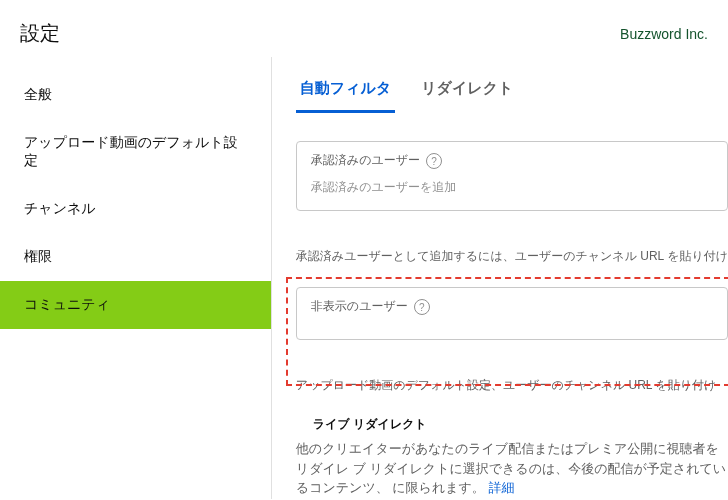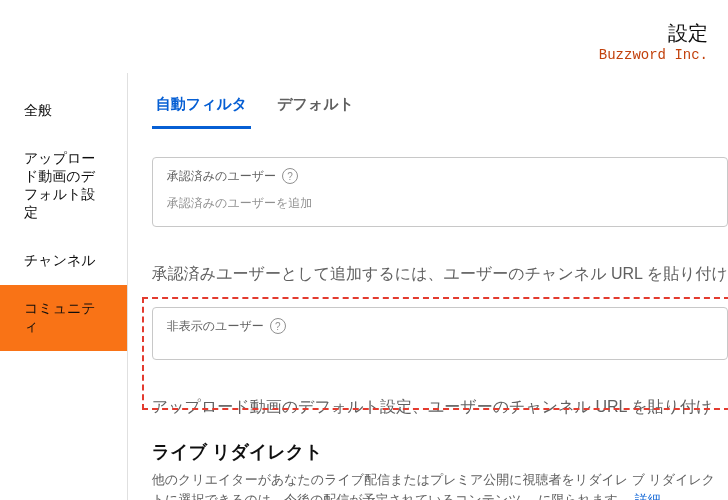--- a/index.html
+++ b/index.html
@@ -12,52 +12,50 @@
       font-size: 14px;
       color: #0f0f0f;
       width: 728px;
       height: 500px;
       overflow: hidden;
       background: #fff;
     }
     .header {
       display: flex;
       justify-content: space-between;
-      align-items: flex-end;
+      align-items: center;
       padding: 20px 20px 10px 20px;
-      flex-direction: column;
     }
     .header-title {
       font-size: 20px;
       font-weight: 500;
       color: #0d0d0d;
     }
     .brand {
       font-size: 14px;
-      color: #c2410c;
+      color: #14532d;
       font-weight: 500;
-      font-family: Liberation Mono, monospace;
     }
     .container {
       display: flex;
       height: calc(100% - 58px);
     }
     .sidebar {
       width: 278px;
       border-right: 1px solid #e0e0e0;
       padding-top: 14px;
     }
     .sidebar-item {
       padding: 15px 24px;
       font-size: 14px;
       color: #0d0d0d;
       cursor: pointer;
     }
     .sidebar-item.active {
-      background: #f97316;
+      background: #84cc16;
     }
     .content {
       flex: 1;
       padding: 14px 0 4px 24px;
       position: relative;
     }
     .tabs {
       display: flex;
       gap: 22px;
       border-bottom: 0;
@@ -76,21 +74,21 @@
       border-bottom: 3px solid #065fd4;
     }
     .field-box {
       border: 1px solid #c8c8c8;
       border-radius: 4px;
       padding: 10px 14px 14px 14px;
       margin-bottom: 8px;
     }
     .field-label-row {
       display: flex;
-      align-items: flex-start;
+      align-items: flex-end;
       gap: 6px;
       margin-bottom: 10px;
     }
     .field-label {
       font-size: 12px;
       color: #606060;
     }
     .help-icon {
       display: inline-flex;
       width: 16px;
@@ -100,43 +98,44 @@
       align-items: center;
       justify-content: center;
       font-size: 10px;
       color: #909090;
     }
     .field-placeholder {
       font-size: 12px;
       color: #909090;
     }
     .field-hint {
-      font-size: 16px;
+      font-size: 12px;
       color: #606060;
       margin-bottom: 22px;
       white-space: nowrap;
       margin-top: 37px;
     }
     .section2 {
       position: relative;
     }
     .red-dash {
       position: absolute;
       left: -10px;
       top: -10px;
       right: -2px;
       bottom: 8px;
       border: 2px dashed #e33b2f;
       pointer-events: none;
     }
     .section-title {
-      font-size: 18px;
+      font-size: 12px;
       font-weight: 600;
       margin-top: 12px;
       margin-bottom: 6px;
+      margin-left: 17px;
     }
     .section-desc {
       font-size: 13px;
       color: #606060;
       line-height: 1.5;
     }
     .link {
       color: #065fd4;
       cursor: pointer;
     }
@@ -154,30 +153,33 @@
   <div class="sidebar">
     <div class="sidebar-item">
       <span>全般</span>
     </div>
     <div class="sidebar-item">
       <span>アップロード動画のデフォルト設定</span>
     </div>
     <div class="sidebar-item">
       <span>チャンネル</span>
     </div>
+    <div class="sidebar-item">
+      <span>権限</span>
+    </div>
     <div class="sidebar-item active">
       <span>コミュニティ</span>
     </div>
   </div>
 
   <div class="content">
 
     <div class="tabs">
       <div class="tab active">自動フィルタ</div>
-      <div class="tab">デフォルト</div>
+      <div class="tab">リダイレクト</div>
     </div>
 
     <div class="field-box">
       <div class="field-label-row">
         <span class="field-label">承認済みのユーザー</span>
         <span class="help-icon">?</span>
       </div>
       <div class="field-placeholder">承認済みのユーザーを追加</div>
     </div>
     <div class="field-hint">承認済みユーザーとして追加するには、ユーザーのチャンネル URL を貼り付け</div>

